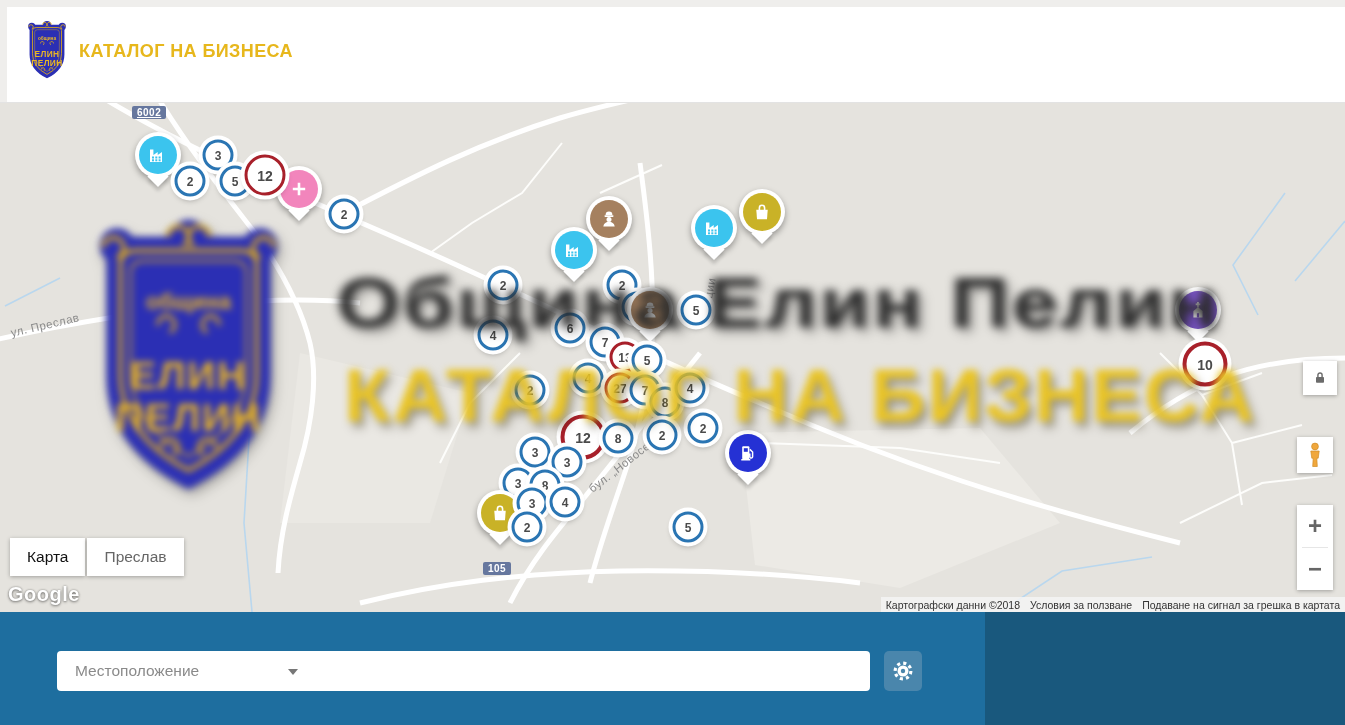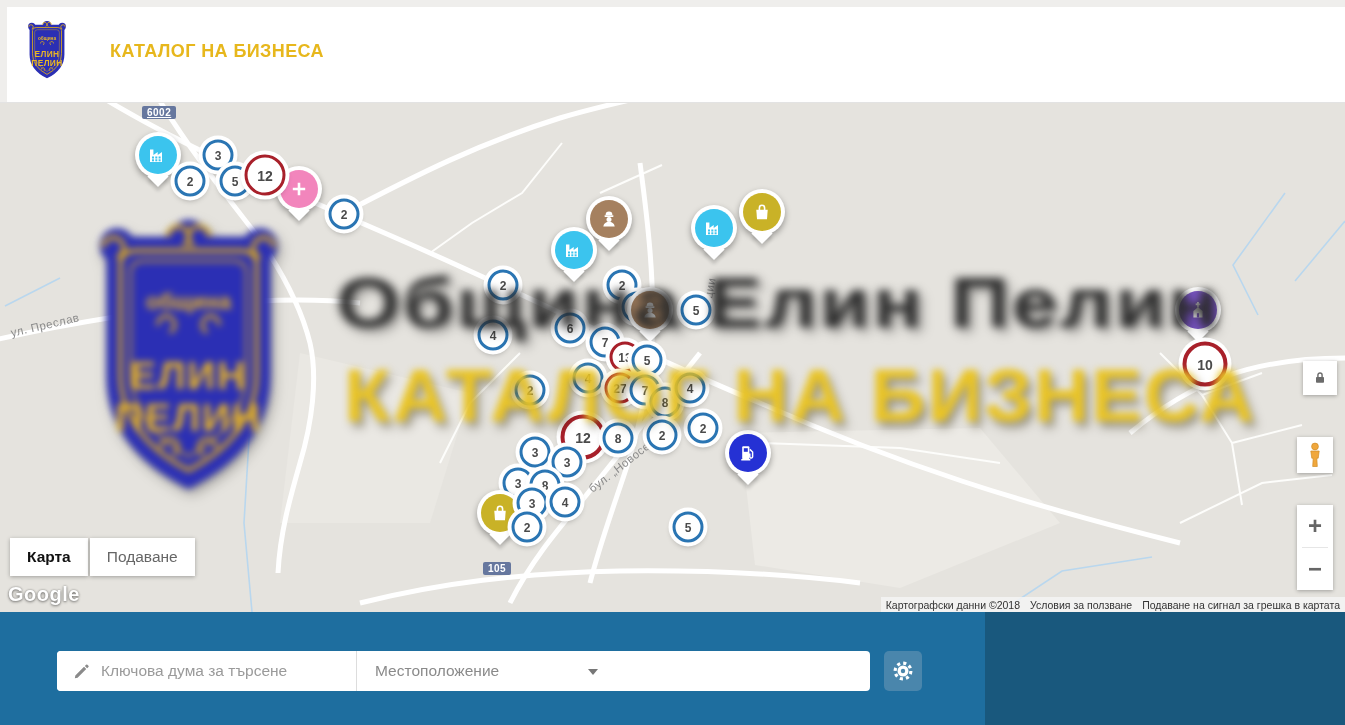--- a/index.html
+++ b/index.html
@@ -7,21 +7,21 @@
   html,body { width:1345px; height:725px; overflow:hidden; font-family:"Liberation Sans", sans-serif; background:#efeeec; }
   .page { position:relative; width:1345px; height:725px; }
 
   
   .header { position:absolute; top:0; left:0; width:1345px; height:103px; background:#fff;
             border-bottom:1px solid #e3e3e3; box-shadow: inset 0 7px 0 #efeeec, inset 7px 0 0 #efeeec;
             display:flex; align-items:center; justify-content:space-between; z-index:30; }
   .logo { display:flex; align-items:center; gap:10px; margin-left:25px; cursor:pointer; }
   .logo-crest svg { display:block; }
   .logo-text-title { font-size:19px; font-weight:bold; color:#4b4b4d; letter-spacing:.2px; }
-  .logo-text-sub { font-size:18px; font-weight:bold; color:#e7b71c; letter-spacing:.4px; margin-top:1px;margin-left:31px; }
+  .logo-text-sub { font-size:18px; font-weight:bold; color:#e7b71c; letter-spacing:.4px; margin-top:1px; }
   .nav { display:flex; align-items:center; gap:34px; margin-right:25px; }
   .nav a { display:inline-block; text-decoration:none; color:#3b3b3b; font-size:15.5px; font-weight:bold;
            letter-spacing:-.2px; transform:scaleX(.9); transform-origin:center; white-space:nowrap; cursor:pointer; }
 
   
   .map { position:absolute; top:103px; left:0; width:1345px; height:509px; background:#e5e3de; overflow:hidden; cursor:grab; }
   .map svg.roads { position:absolute; inset:0; pointer-events:none; }
 
   .road-badge { position:absolute; background:#66779e; color:#fff; font-size:10px; font-weight:bold;
                 padding:1px 5px; border-radius:2px; letter-spacing:.5px; z-index:2; }
@@ -55,21 +55,21 @@
               letter-spacing:2px; transform:scaleX(1.18); transform-origin:left;
               filter:blur(4px); text-shadow:4px 5px 7px rgba(0,0,0,.35); white-space:nowrap; }
   .wm-line2 { position:absolute; left:344px; top:250px; font-size:74px; font-weight:bold; color:#e9c426;
               letter-spacing:2px; transform:scaleX(1.03); transform-origin:left;
               filter:blur(3.5px); text-shadow:4px 6px 7px rgba(40,30,0,.45); white-space:nowrap; }
 
   
   .maptype { position:absolute; left:10px; top:435px; display:flex; gap:2px; z-index:10; }
   .maptype button { height:38px; background:#fff; border:none; box-shadow:0 1px 4px rgba(0,0,0,.3);
                     font-family:"Liberation Sans",sans-serif; font-size:15.5px; padding:0 17px; cursor:pointer; }
-  .maptype .active { font-weight:bold; color:#111; }
+  .maptype .active { font-weight:normal; color:#111; }
   .maptype .inactive { color:#666; }
 
   .google-logo { position:absolute; left:8px; bottom:6px; z-index:10; color:#fff; font-size:20px; font-weight:bold;
                  letter-spacing:.5px; text-shadow:0 1px 3px rgba(0,0,0,.45), 0 0 2px rgba(0,0,0,.3); cursor:pointer; }
 
   .attribution { position:absolute; right:0; bottom:0; z-index:10; height:15px; display:flex; align-items:center;
                  background:rgba(245,245,245,.85); font-size:10.5px; color:#333; }
   .attribution span, .attribution a { padding:0 5px; white-space:nowrap; color:#333; text-decoration:none; }
 
   .ctl { position:absolute; background:#fff; box-shadow:0 1px 4px rgba(0,0,0,.3); z-index:10;
@@ -166,21 +166,21 @@
         <path d="M700 250 C660 300 620 350 580 400 C555 430 530 460 510 500"></path>
         <path d="M360 500 C440 480 520 470 620 468 C700 467 780 470 860 480"></path>
         <path d="M1130 330 C1190 280 1250 255 1345 255"></path>
       </g>
     </svg>
 
     <div id="labels-layer">
         <span class="street-label" style="left: 45px; top: 222px; transform: translate(-50%, -50%) rotate(-13deg);">ул. Преслав</span>
         <span class="street-label" style="left: 710px; top: 185px; transform: translate(-50%, -50%) rotate(-80deg);">ции</span>
         <span class="street-label" style="left: 622px; top: 362px; transform: translate(-50%, -50%) rotate(-38deg);">бул. „Новосел</span>
-        <span class="road-badge" style="left: 142px; top: 3px; text-decoration: underline;">6002</span>
+        <span class="road-badge" style="left: 132px; top: 3px; text-decoration: underline;">6002</span>
         <span class="road-badge" style="left: 483px; top: 459px;">105</span>
       </div>
     <div class="markers" id="markers-layer">
         <div class="pin" style="left: 158px; top: 52px;">
           <div class="pin-inner" style="background: rgb(59, 196, 238);">
             <svg width="24" height="24" viewBox="0 0 24 24">
               <path fill="#fff" d="M4 19 V6.5 h3.4 v5.6 l4.3-3 v3 l4.3-3 V19 z"></path>
               <g fill="#3bc4ee">
                 <rect x="6" y="13.5" width="2" height="2"></rect>
                 <rect x="9.3" y="13.5" width="2" height="2"></rect>
@@ -416,21 +416,21 @@
               <text x="60" y="99" font-size="23" letter-spacing="1">ЕЛИН</text>
               <text x="60" y="124" font-size="23" letter-spacing="1">ПЕЛИН</text>
             </g>
           </svg></span>
       <div class="wm-line1">Община Елин Пелин</div>
       <div class="wm-line2">КАТАЛОГ НА БИЗНЕСА</div>
     </div>
 
     <div class="maptype">
       <button class="active">Карта</button>
-      <button class="inactive">Подаване</button>
+      <button class="inactive">Преслав</button>
     </div>
 
     <div class="google-logo">Google</div>
 
     <div class="attribution">
       <span>Картографски данни ©2018</span>
       <a href="#">Условия за ползване</a>
       <a href="#">Подаване на сигнал за грешка в картата</a>
     </div>
 
@@ -452,28 +452,20 @@
       <button>+</button>
       <div class="sep"></div>
       <button>−</button>
     </div>
   </div>
 
   <div class="searchbar">
     <div class="dark-panel"></div>
 
     <div class="fields">
-      <div class="field-keyword">
-        <span class="pencil">
-          <svg width="20" height="20" viewBox="0 0 24 24">
-            <path fill="#8a8a8a" d="M4 17.4 L14.4 7 l2.7 2.7 L6.7 20.1 L3.4 20.8 z M15.4 6 l1.5-1.5 a1.1 1.1 0 0 1 1.6 0 l1.2 1.2 a1.1 1.1 0 0 1 0 1.6 L18.2 8.8 z"></path>
-          </svg>
-        </span>
-        <input type="text" placeholder="Ключова дума за търсене" style="">
-      </div>
       <div class="dd dd-location">
         <span>Местоположение</span>
         <span class="caret"></span>
       </div>
     </div>
 
     <button class="gear-btn">
       <svg width="22" height="22" viewBox="0 0 24 24">
         <circle cx="12" cy="12" r="6" fill="#fff"></circle>
         <circle cx="12" cy="12" r="8.6" fill="none" stroke="#fff" stroke-width="3.4" stroke-dasharray="3.4 3.35"></circle>

